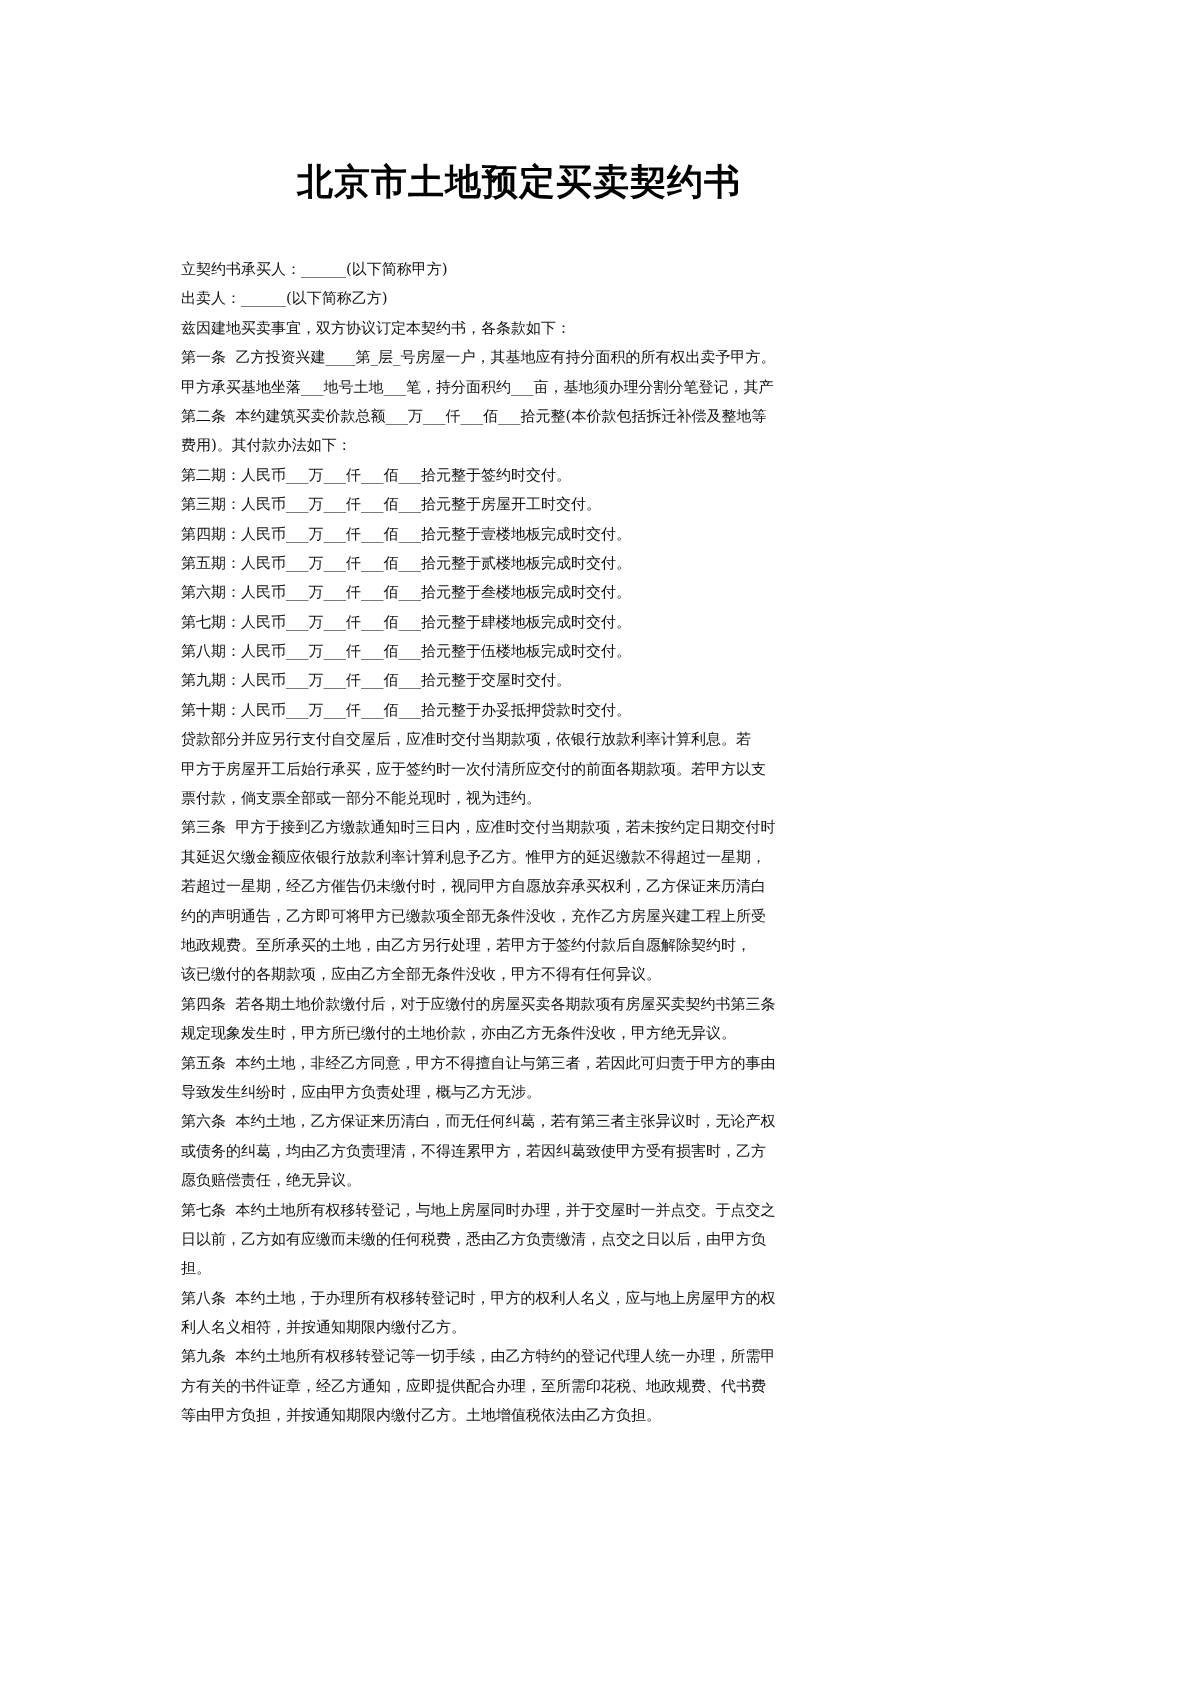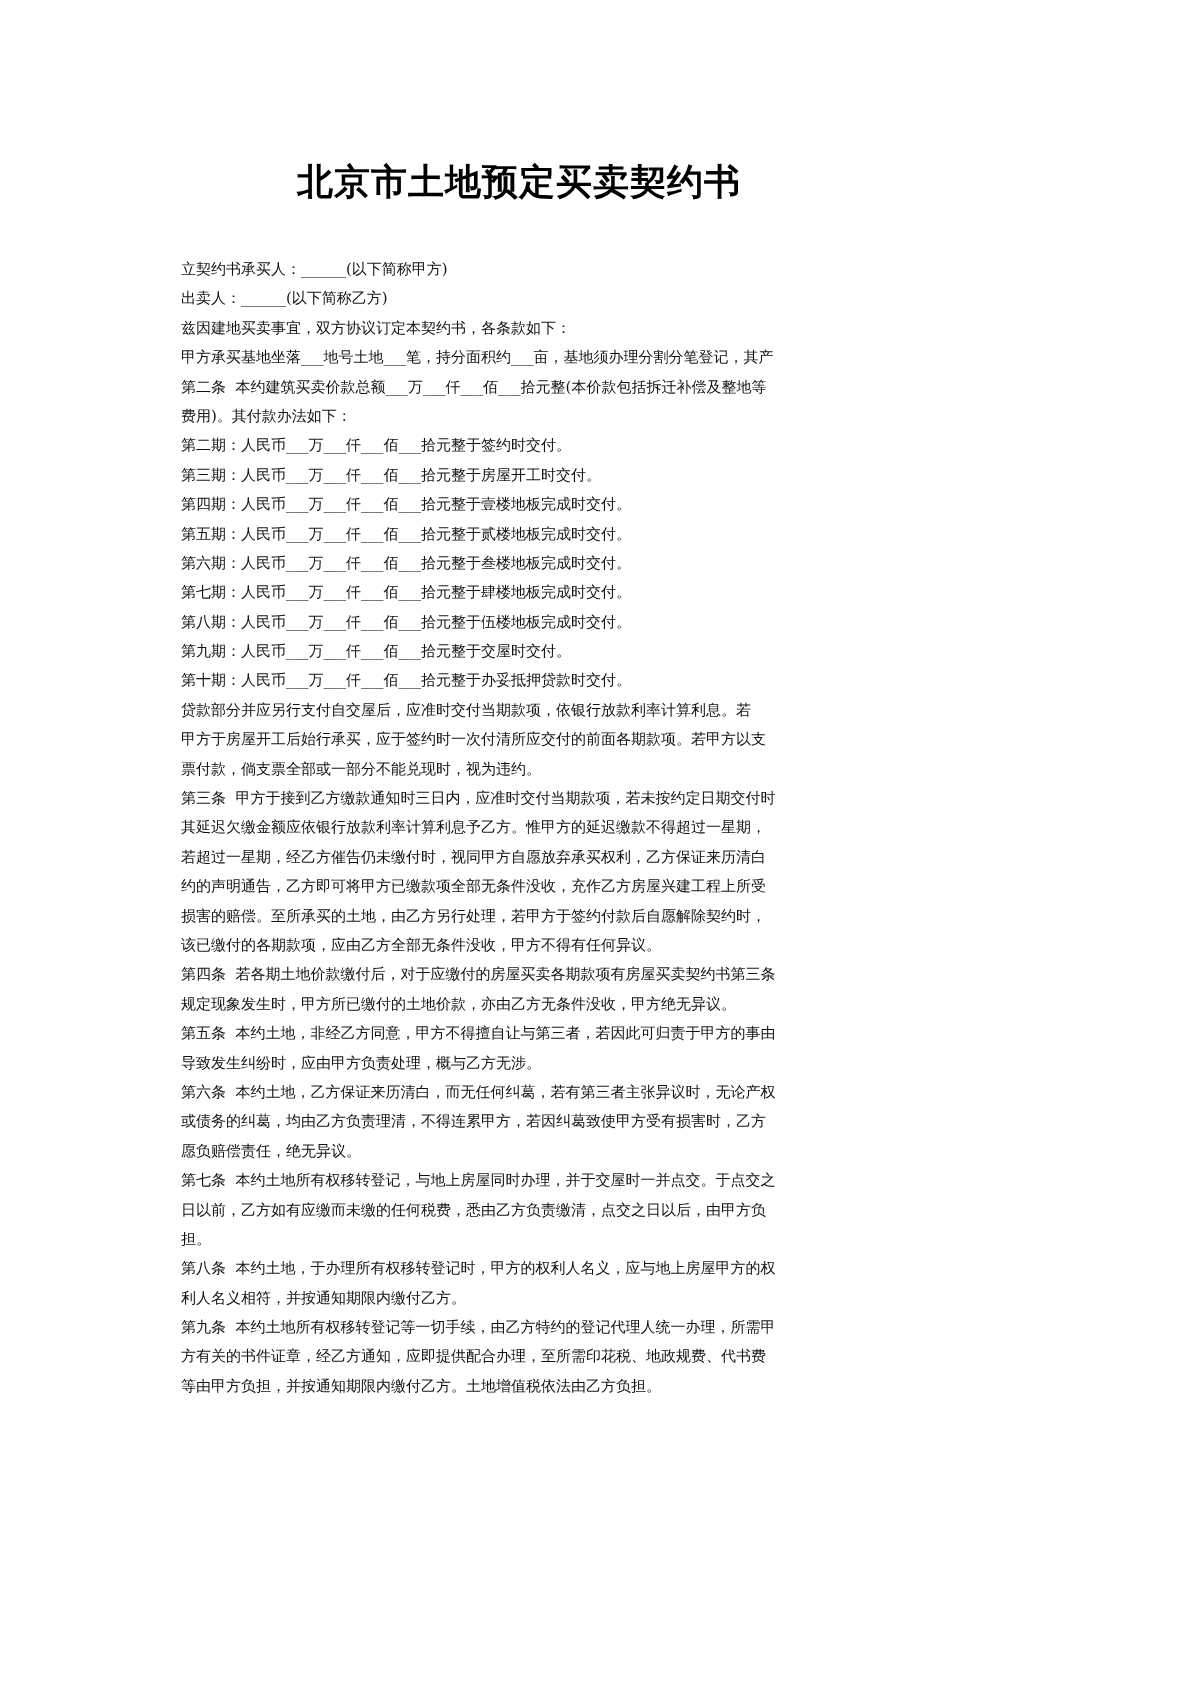--- a/index.html
+++ b/index.html
@@ -21,40 +21,41 @@
 </style>
 </head>
 <body>
 
 <div class="page">
   <div class="title">北京市土地预定买卖契约书</div>
   <div class="body" id="doc-body">
       <div class="line">立契约书承买人：______(以下简称甲方)</div>
       <div class="line">出卖人：______(以下简称乙方)</div>
       <div class="line">兹因建地买卖事宜，双方协议订定本契约书，各条款如下：</div>
+      <div class="line">第一条  乙方投资兴建____第_层_号房屋一户，其基地应有持分面积的所有权出卖予甲方。</div>
       <div class="line">甲方承买基地坐落___地号土地___笔，持分面积约___亩，基地须办理分割分笔登记，其产</div>
       <div class="line">第二条  本约建筑买卖价款总额___万___仟___佰___拾元整(本价款包括拆迁补偿及整地等</div>
       <div class="line">费用)。其付款办法如下：</div>
       <div class="line">第二期：人民币___万___仟___佰___拾元整于签约时交付。</div>
       <div class="line">第三期：人民币___万___仟___佰___拾元整于房屋开工时交付。</div>
       <div class="line">第四期：人民币___万___仟___佰___拾元整于壹楼地板完成时交付。</div>
       <div class="line">第五期：人民币___万___仟___佰___拾元整于贰楼地板完成时交付。</div>
       <div class="line">第六期：人民币___万___仟___佰___拾元整于叁楼地板完成时交付。</div>
       <div class="line">第七期：人民币___万___仟___佰___拾元整于肆楼地板完成时交付。</div>
       <div class="line">第八期：人民币___万___仟___佰___拾元整于伍楼地板完成时交付。</div>
       <div class="line">第九期：人民币___万___仟___佰___拾元整于交屋时交付。</div>
       <div class="line">第十期：人民币___万___仟___佰___拾元整于办妥抵押贷款时交付。</div>
       <div class="line">贷款部分并应另行支付自交屋后，应准时交付当期款项，依银行放款利率计算利息。若</div>
       <div class="line">甲方于房屋开工后始行承买，应于签约时一次付清所应交付的前面各期款项。若甲方以支</div>
       <div class="line">票付款，倘支票全部或一部分不能兑现时，视为违约。</div>
       <div class="line">第三条  甲方于接到乙方缴款通知时三日内，应准时交付当期款项，若未按约定日期交付时</div>
       <div class="line">其延迟欠缴金额应依银行放款利率计算利息予乙方。惟甲方的延迟缴款不得超过一星期，</div>
       <div class="line">若超过一星期，经乙方催告仍未缴付时，视同甲方自愿放弃承买权利，乙方保证来历清白</div>
       <div class="line">约的声明通告，乙方即可将甲方已缴款项全部无条件没收，充作乙方房屋兴建工程上所受</div>
-      <div class="line">损害的赔偿。至所承买的土地，由乙方另行处理，若甲方于签约付款后自愿解除契约时，</div>
+      <div class="line">地政规费。至所承买的土地，由乙方另行处理，若甲方于签约付款后自愿解除契约时，</div>
       <div class="line">该已缴付的各期款项，应由乙方全部无条件没收，甲方不得有任何异议。</div>
       <div class="line">第四条  若各期土地价款缴付后，对于应缴付的房屋买卖各期款项有房屋买卖契约书第三条</div>
       <div class="line">规定现象发生时，甲方所已缴付的土地价款，亦由乙方无条件没收，甲方绝无异议。</div>
       <div class="line">第五条  本约土地，非经乙方同意，甲方不得擅自让与第三者，若因此可归责于甲方的事由</div>
       <div class="line">导致发生纠纷时，应由甲方负责处理，概与乙方无涉。</div>
       <div class="line">第六条  本约土地，乙方保证来历清白，而无任何纠葛，若有第三者主张异议时，无论产权</div>
       <div class="line">或债务的纠葛，均由乙方负责理清，不得连累甲方，若因纠葛致使甲方受有损害时，乙方</div>
       <div class="line">愿负赔偿责任，绝无异议。</div>
       <div class="line">第七条  本约土地所有权移转登记，与地上房屋同时办理，并于交屋时一并点交。于点交之</div>
       <div class="line">日以前，乙方如有应缴而未缴的任何税费，悉由乙方负责缴清，点交之日以后，由甲方负</div>

